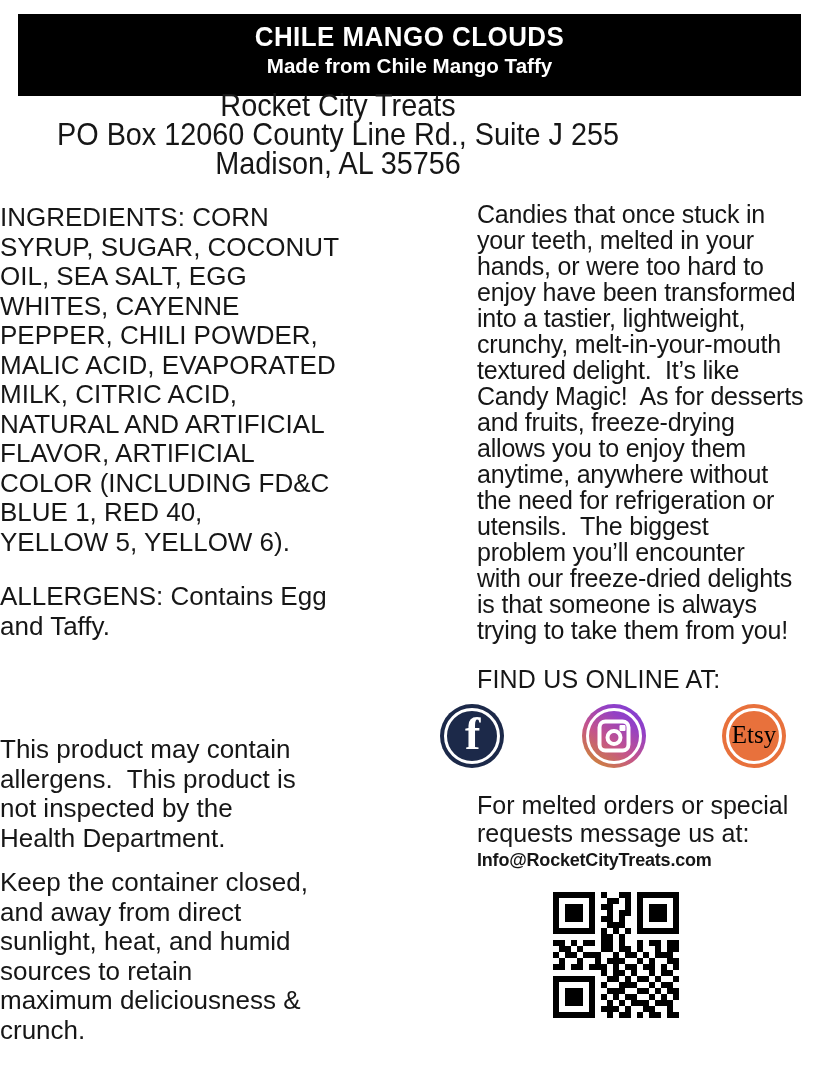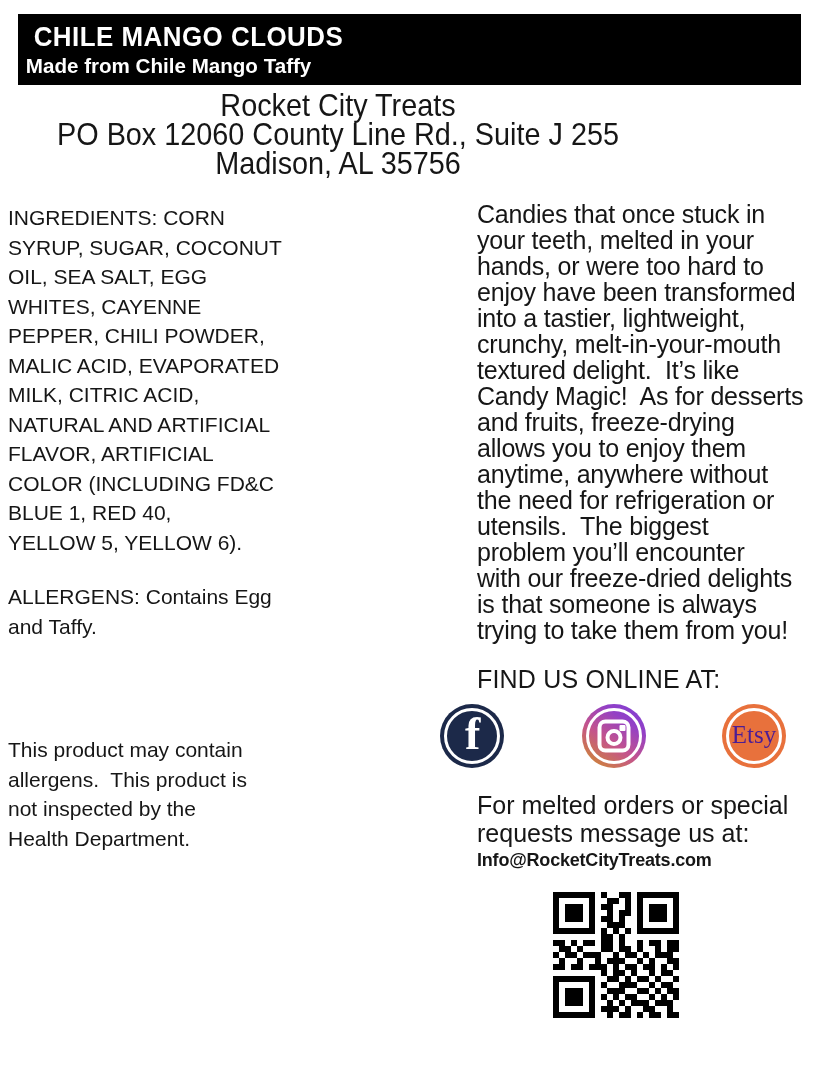--- a/index.html
+++ b/index.html
@@ -2,31 +2,31 @@
 <html><head>
 <meta charset="utf-8">
 <style>
   html,body{margin:0;padding:0;background:#ffffff;}
   .page{
     position:relative;width:820px;height:1090px;background:#ffffff;
     font-family:"Liberation Sans",sans-serif;color:#161616;overflow:hidden;
   }
   
   .banner{
-    position:absolute;left:18px;top:14px;width:783px;height:71px;
-    background:#000000;color:#ffffff;box-sizing:border-box;padding-top:8px;
+    position:absolute;left:18px;top:14px;width:783px;height:82px;
+    background:#000000;color:#ffffff;text-align:center;box-sizing:border-box;padding-top:8px;
   }
   .banner-title{font-size:27px;font-weight:700;line-height:31px;letter-spacing:.5px;transform:scaleX(.96);transform-origin:50% 50%;}
   .banner-sub{font-size:21px;font-weight:700;line-height:26px;transform:scaleX(.98);transform-origin:50% 50%;}
   
   .address{position:absolute;left:0;top:91px;width:676px;text-align:center;}
   .address-line{font-size:32px;line-height:29px;transform:scaleX(.9);transform-origin:50% 50%;white-space:nowrap;}
   
   .para{position:absolute;white-space:pre-wrap;}
-  .lcol{left:8px;width:420px;font-size:21px;line-height:29.5px;}
+  .lcol{left:0;width:420px;font-size:26px;line-height:29.5px;}
   .rcol{left:437px;width:383px;font-size:25px;line-height:26px;margin-left:40px;}
   .p-ingredients{top:203px;}
   .p-allergens{top:582px;}
   .p-disclaimer{top:700px;margin-top:35px;}
   .p-storage{top:868px;}
   .p-story{top:201px;letter-spacing:-0.2px;}
   .p-findus{top:666px;font-size:25px;letter-spacing:.2px;}
   .p-contact{top:791px;line-height:28px;}
   .p-email{top:847px;font-size:18px;font-weight:700;letter-spacing:-0.2px;}
   
@@ -35,21 +35,21 @@
   .fb{left:440px;}
   .ig{left:582px;}
   .etsy{left:722px;}
   .fb-f{
     position:absolute;left:50%;top:50%;transform:translate(-46%,-54%);
     color:#ffffff;font-weight:700;font-size:46px;line-height:46px;font-family:"Liberation Serif",serif;
   }
   .ig-svg{position:absolute;left:50%;top:50%;transform:translate(-50%,-50%);}
   .etsy-label{
     position:absolute;left:50%;top:50%;transform:translate(-50%,-52%);
-    color:#4c1d95;font-family:"Liberation Serif",serif;font-size:25px;
+    color:#000000;font-family:"Liberation Serif",serif;font-size:25px;
   }
   
   .qr{
     position:absolute;left:553px;top:892px;width:126px;height:126px;
     display:grid;grid-template-columns:repeat(21,1fr);grid-template-rows:repeat(21,1fr);
   }
   .qr .on{background:#000000;}
 </style>
 </head>
 <body>
@@ -78,20 +78,26 @@
 FLAVOR, ARTIFICIAL
 COLOR (INCLUDING FD&amp;C
 BLUE 1, RED 40,
 YELLOW 5, YELLOW 6).</div>
   <div class="para lcol p-allergens">ALLERGENS: Contains Egg
 and Taffy.</div>
   <div class="para lcol p-disclaimer">This product may contain
 allergens.  This product is
 not inspected by the
 Health Department.</div>
+  <div class="para lcol p-storage">Keep the container closed,
+and away from direct
+sunlight, heat, and humid
+sources to retain
+maximum deliciousness &amp;
+crunch.</div>
 
   <div class="para rcol p-story">Candies that once stuck in
 your teeth, melted in your
 hands, or were too hard to
 enjoy have been transformed
 into a tastier, lightweight,
 crunchy, melt-in-your-mouth
 textured delight.  It’s like
 Candy Magic!  As for desserts
 and fruits, freeze-drying

